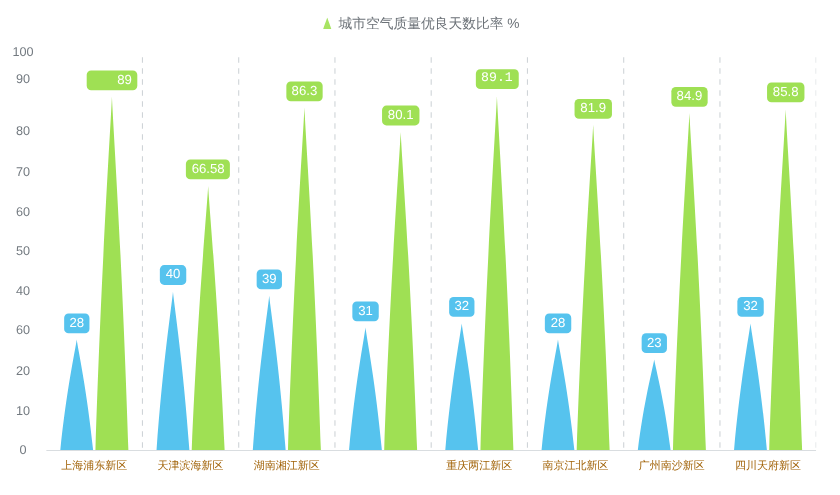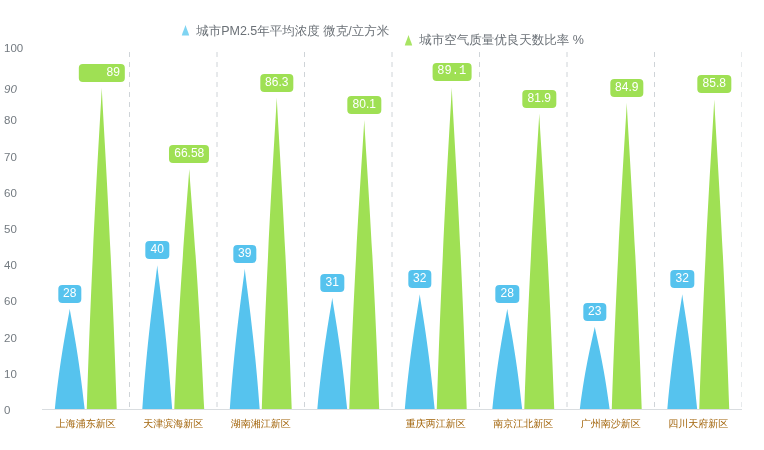--- a/index.html
+++ b/index.html
@@ -63,21 +63,21 @@
     position: absolute;
     left: 0;
     top: 0;
   }
 
   
   .y-tick-label {
     position: absolute;
     right: 0;
     width: 34px;
-    text-align: left;
+    text-align: center;
     font-size: 11.5px;
     color: #737a80;
     transform: translateY(-50%);
     line-height: 12px;
   }
   .y-axis-labels {
     position: absolute;
     left: 0;
     top: 48px;
     width: 38px;
@@ -117,45 +117,39 @@
   }
   .badge-pm { background: #56c3ee; }
   .badge-aq { background: #9fe054; }
 </style>
 </head>
 <body>
 
 <div id="chart-root">
 
   <div class="legend">
-    <div class="legend-item">
-      <svg class="legend-marker" viewBox="0 0 11 11">
-        <path d="M5.5 0 C6.6 3.4 8.4 7.6 9.2 10.4 L1.8 10.4 C2.6 7.6 4.4 3.4 5.5 0 Z" fill="#7fd4f2"></path>
-      </svg>
-      <span class="legend-label">城市PM2.5年平均浓度 微克/立方米</span>
-    </div>
     <div class="legend-item">
       <svg class="legend-marker" viewBox="0 0 11 11">
         <path d="M5.5 0 C6.6 3.4 8.4 7.6 9.2 10.4 L1.8 10.4 C2.6 7.6 4.4 3.4 5.5 0 Z" fill="#a8e463"></path>
       </svg>
       <span class="legend-label">城市空气质量优良天数比率 %</span>
     </div>
   </div>
 
   <div class="y-axis-labels">
       <div class="y-tick-label" style="top: 362px;">0</div>
       <div class="y-tick-label" style="top: 325.8px;">10</div>
       <div class="y-tick-label" style="top: 289.6px;">20</div>
       <div class="y-tick-label" style="top: 253.4px;">60</div>
       <div class="y-tick-label" style="top: 217.2px;">40</div>
       <div class="y-tick-label" style="top: 181px;">50</div>
       <div class="y-tick-label" style="top: 144.8px;">60</div>
       <div class="y-tick-label" style="top: 108.6px;">70</div>
       <div class="y-tick-label" style="top: 72.4px;">80</div>
-      <div class="y-tick-label" style="top: 41px; font-style: italic;">90</div>
+      <div class="y-tick-label" style="top: 24px;">90</div>
       <div class="y-tick-label" style="top: 0px;">100</div>
     </div>
 
   <div class="plot-area">
     <svg class="svg-layer" width="700" height="362" viewBox="0 0 700 362">
       <g>
           <line x1="87.5" y1="-6" x2="87.5" y2="362" stroke="#cfd4d8" stroke-width="1" stroke-dasharray="5 5"></line>
           <line x1="175" y1="-6" x2="175" y2="362" stroke="#cfd4d8" stroke-width="1" stroke-dasharray="5 5"></line>
           <line x1="262.5" y1="-6" x2="262.5" y2="362" stroke="#cfd4d8" stroke-width="1" stroke-dasharray="5 5"></line>
           <line x1="350" y1="-6" x2="350" y2="362" stroke="#cfd4d8" stroke-width="1" stroke-dasharray="5 5"></line>

